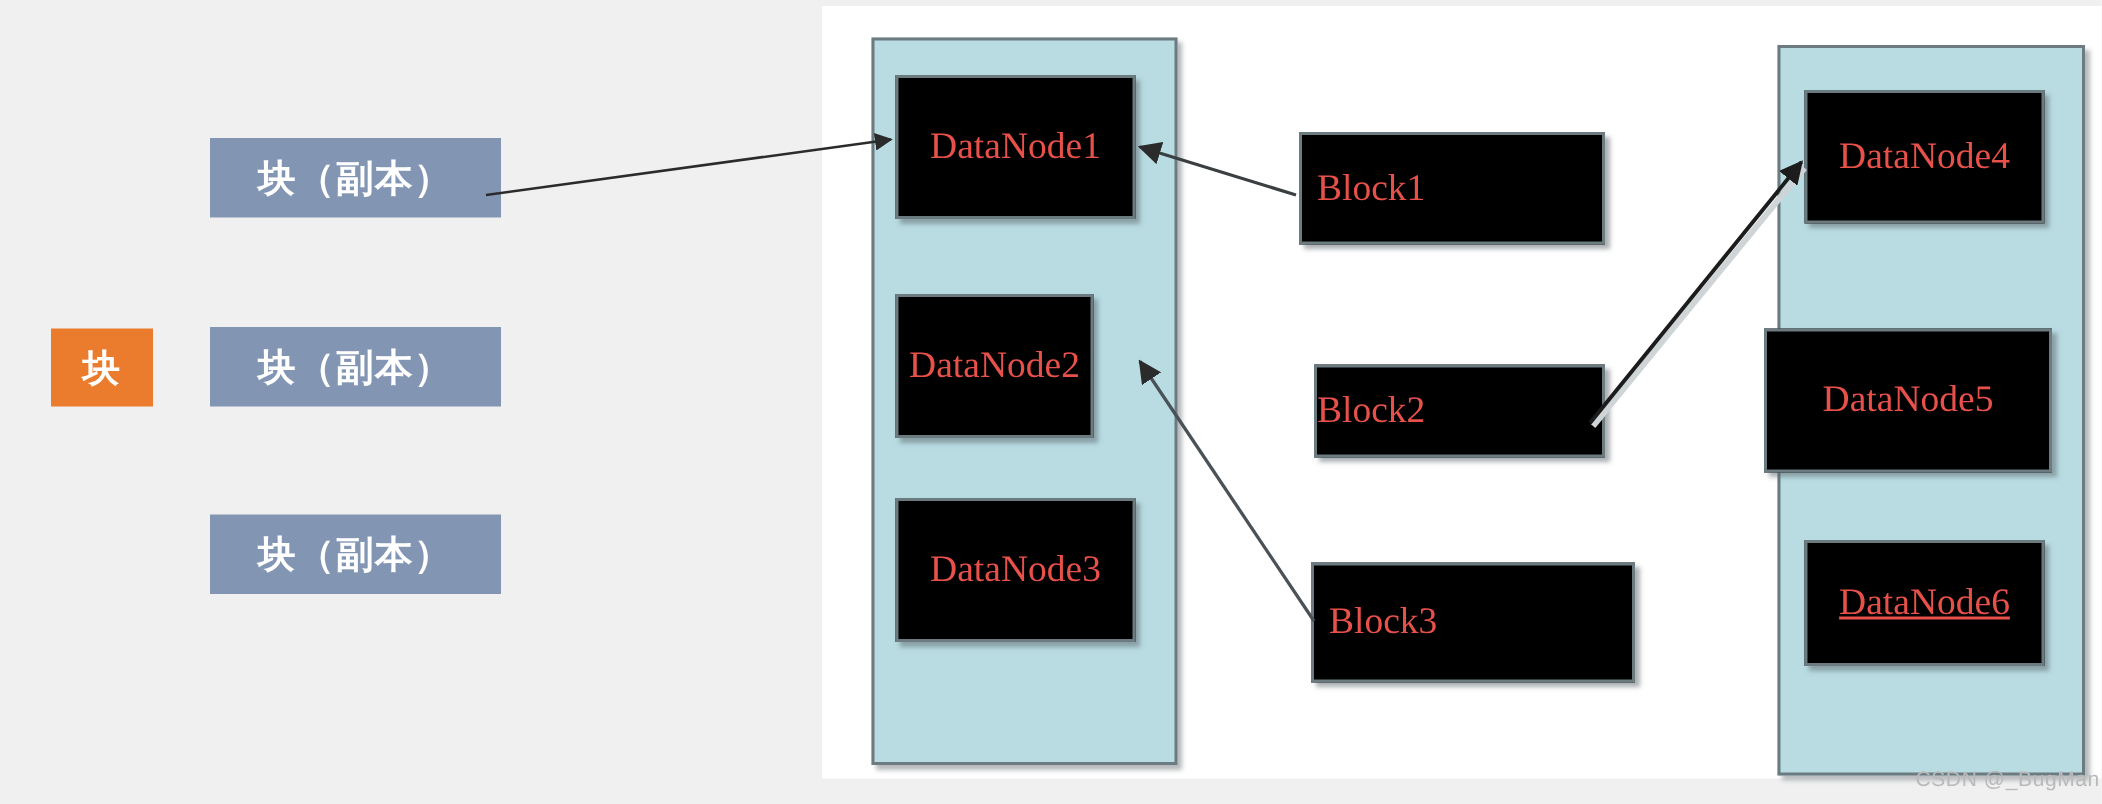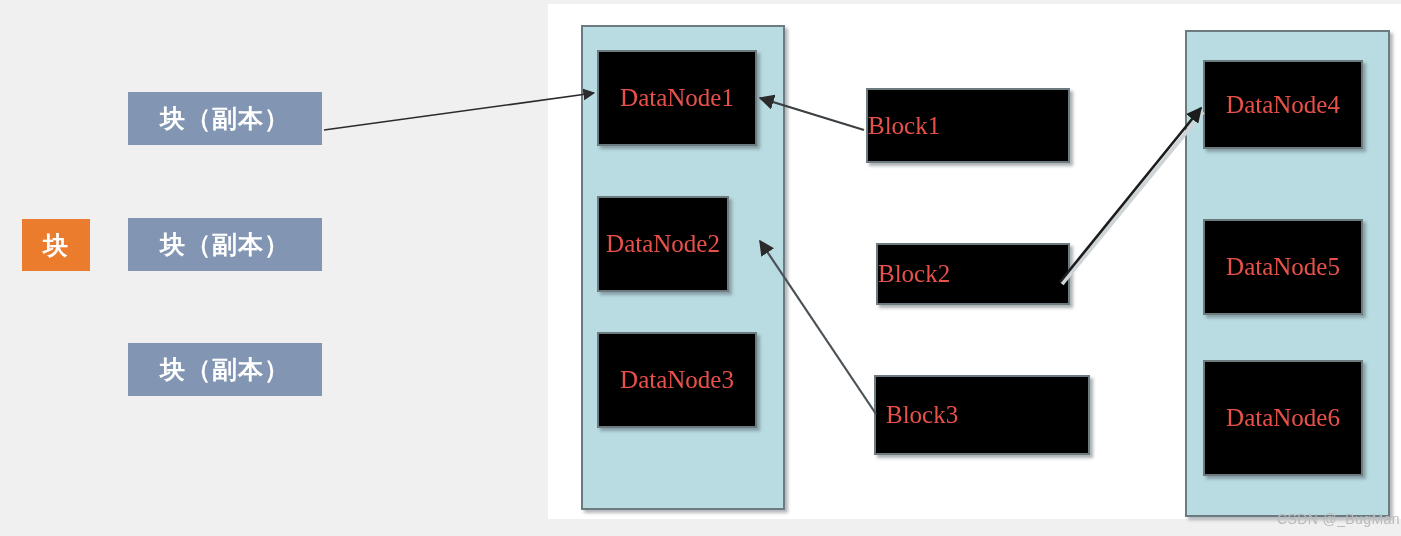--- a/index.html
+++ b/index.html
@@ -34,20 +34,21 @@
   
   .legend-chip {
     position: absolute;
     display: flex;
     align-items: center;
     justify-content: center;
     color: #ffffff;
     font-weight: bold;
     letter-spacing: 1px;
     font-family: "DejaVu Sans", "Liberation Sans", sans-serif;
+    margin-left: 12px;
   }
   .chip-orange {
     background: #ec7c2d;
     left: 22px;
     top: 219px;
     width: 68px;
     height: 52px;
     font-size: 25px;
   }
   .chip-blue {
@@ -86,24 +87,24 @@
     font-size: 25px;
     font-family: "Liberation Serif", "DejaVu Serif", serif;
     white-space: nowrap;
   }
   
   .dn1 { left: 597px;  top: 50px;  width: 160px; height: 96px; }
   .dn2 { left: 597px;  top: 196px; width: 132px; height: 96px; }
   .dn3 { left: 597px;  top: 332px; width: 160px; height: 96px; }
   
   .dn4 { left: 1203px; top: 60px;  width: 160px; height: 89px; }
-  .dn5 { left: 1203px; top: 219px; width: 160px; height: 96px; }
-  .dn6 { left: 1203px; top: 360px; width: 160px; height: 116px; }
+  .dn5 { left: 1176px; top: 219px; width: 192px; height: 96px; }
+  .dn6 { left: 1203px; top: 360px; width: 160px; height: 84px; text-decoration: underline; }
   
-  .bk1 { left: 866px;  top: 88px;  width: 204px; height: 75px; justify-content: flex-start; }
+  .bk1 { left: 866px;  top: 88px;  width: 204px; height: 75px; justify-content: flex-start; padding-left: 10px; }
   .bk2 { left: 876px;  top: 243px; width: 194px; height: 62px; justify-content: flex-start; }
   .bk3 { left: 874px;  top: 375px; width: 216px; height: 80px; justify-content: flex-start; padding-left: 10px; }
 
   
   .arrow-layer {
     position: absolute;
     left: 0; top: 0;
     width: 1401px;
     height: 536px;
     pointer-events: none;

